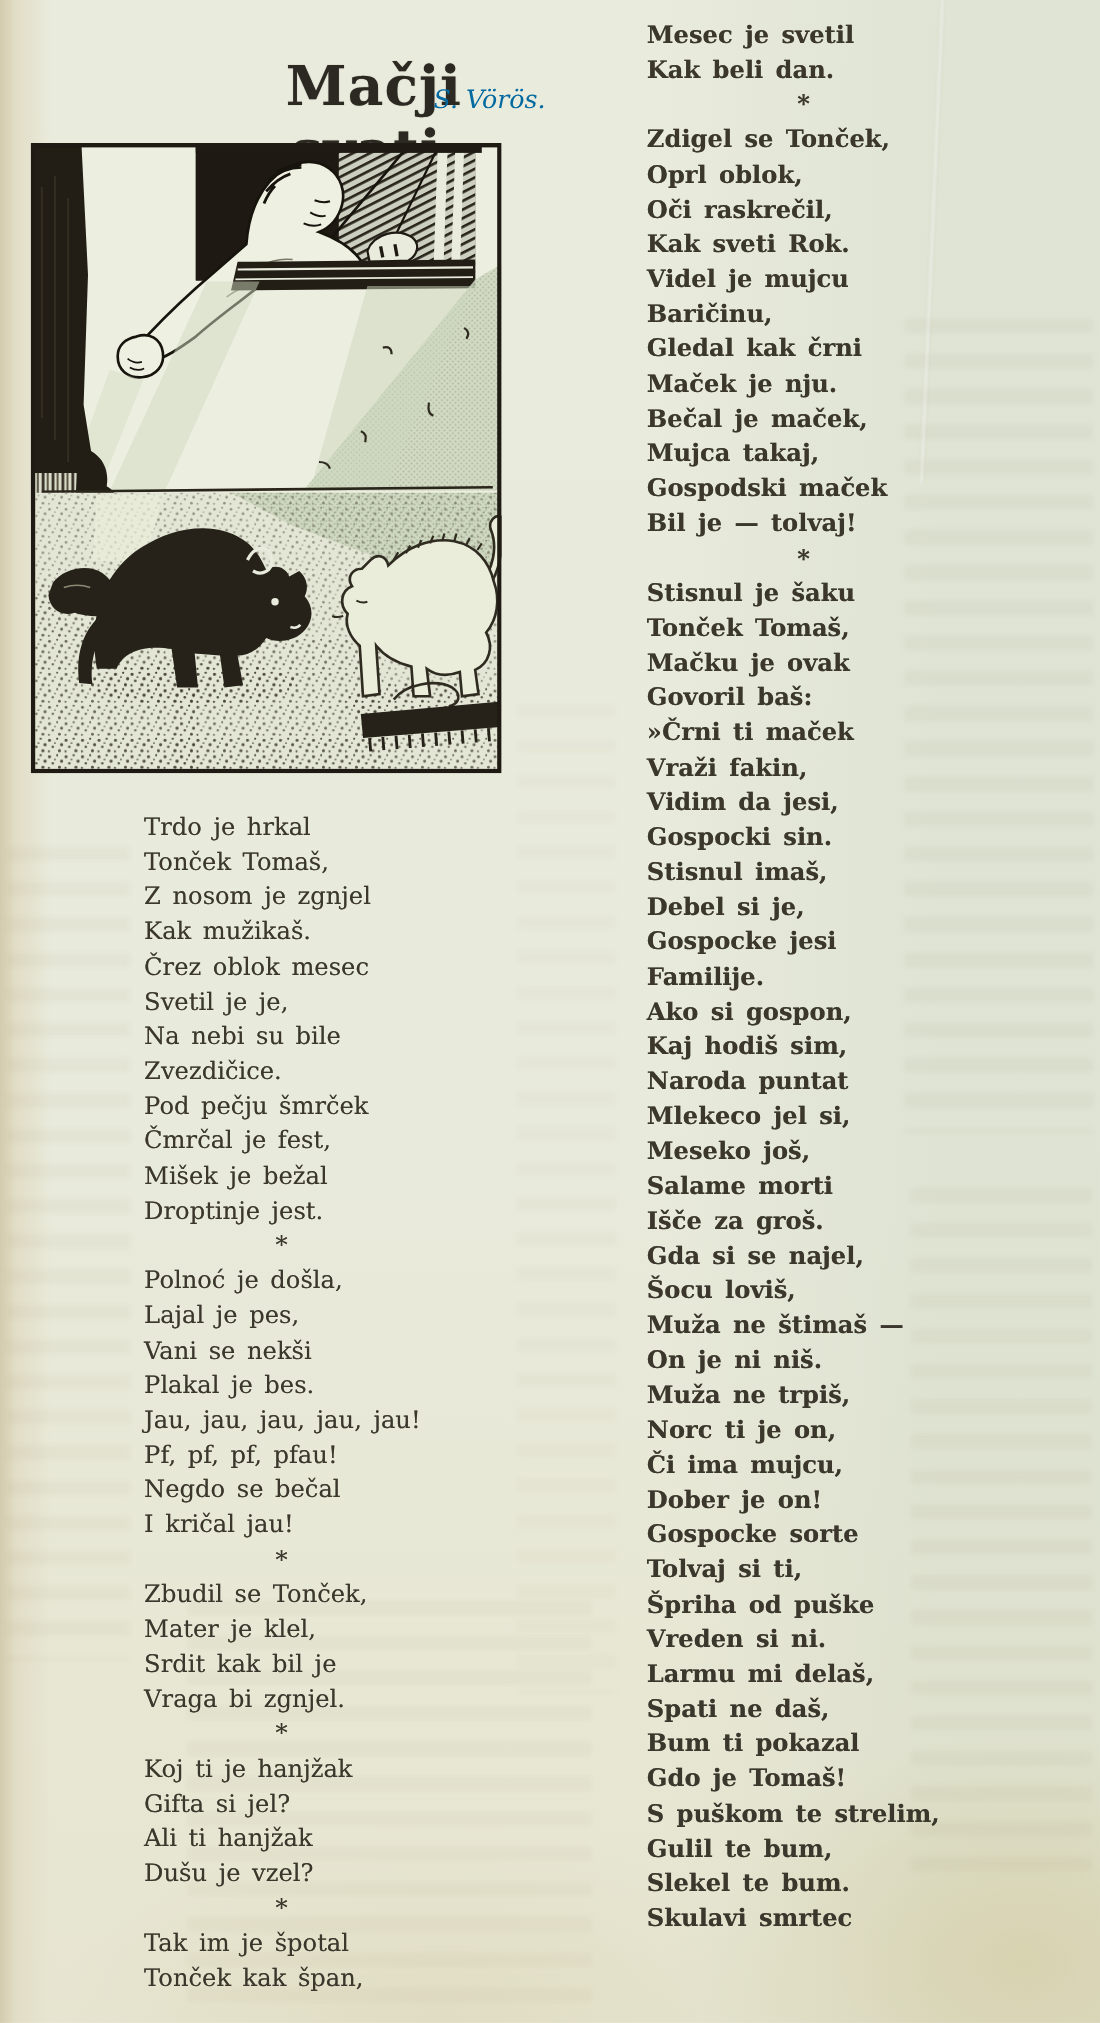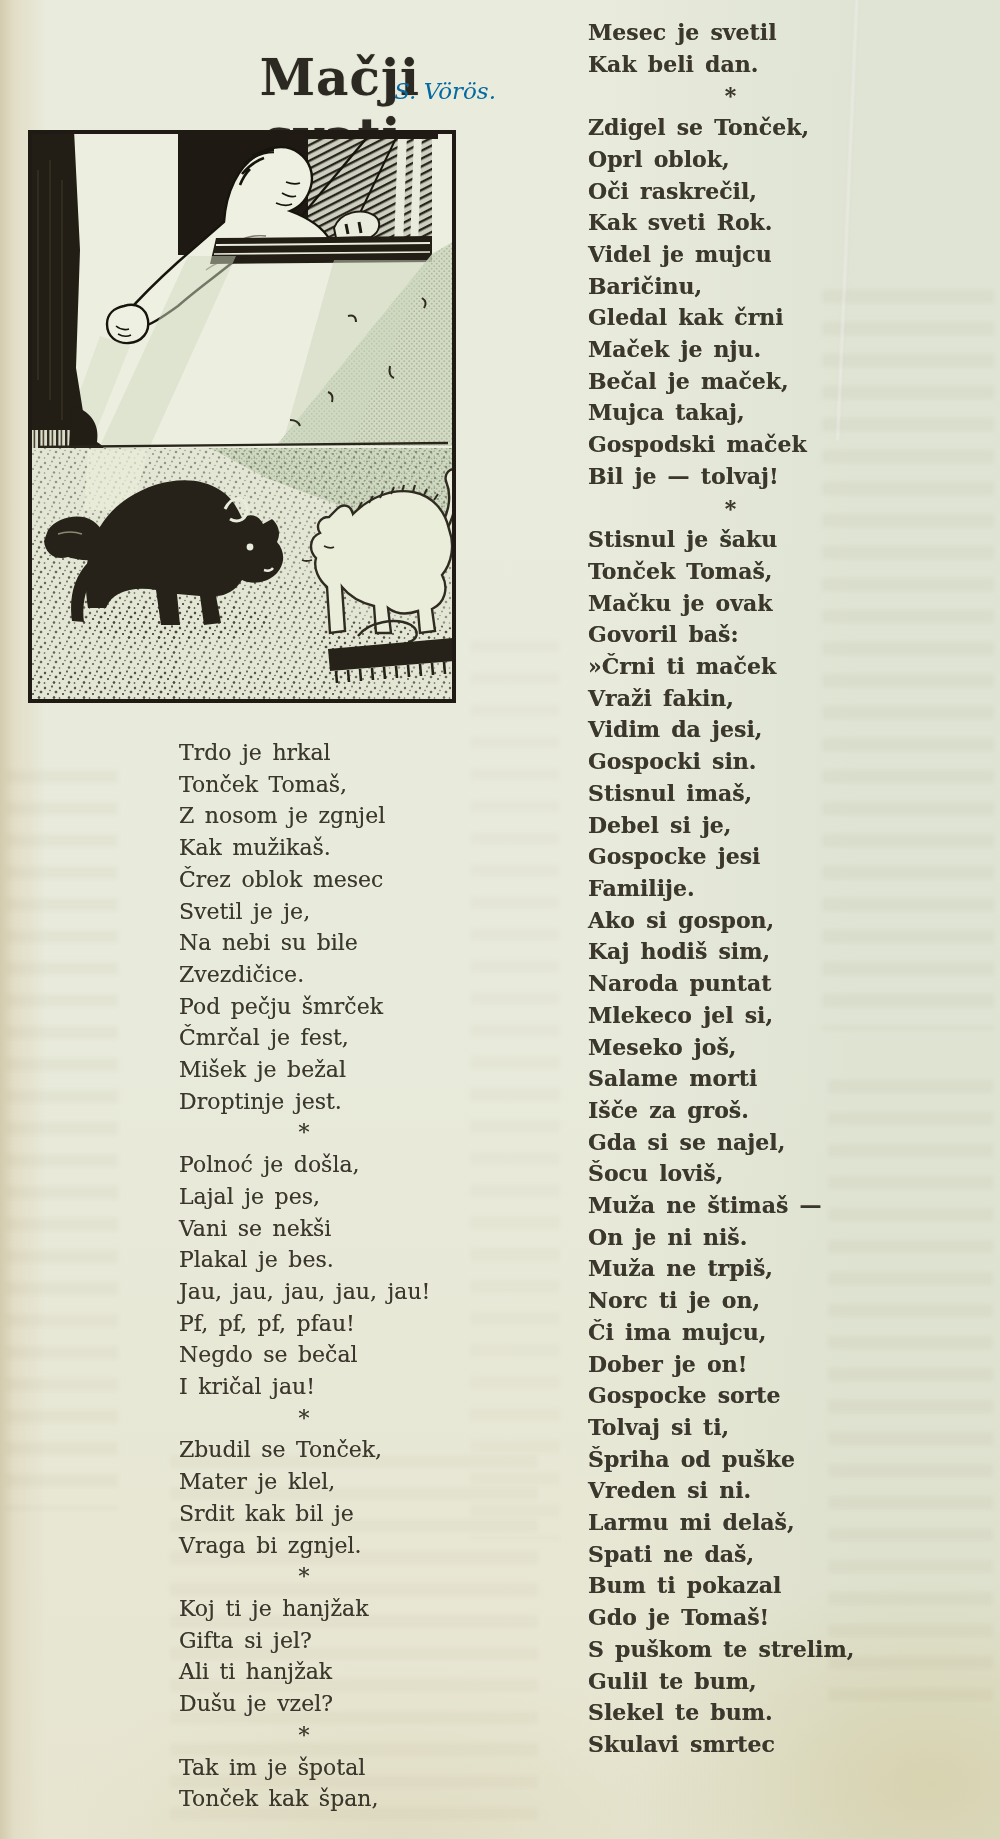--- a/index.html
+++ b/index.html
@@ -19,21 +19,21 @@
     font-size:50px;font-weight:bold;color:#2c2922;letter-spacing:1px;
     text-shadow:0 0 1px rgba(44,41,34,.45);
   }
   .author{
     position:absolute;left:348px;top:78px;width:148px;text-align:right;
     font-style:italic;font-size:23px;color:#0369a1;
   }
   .illustration{position:absolute;left:28px;top:130px;width:428px;height:573px;}
   .poem{position:absolute;font-size:22px;line-height:31.7px;word-spacing:.16em;
     color:#3b372c;text-shadow:0 0 .5px rgba(59,55,44,.55);}
-  .poem-left{left:131px;top:737px;width:340px;margin-left:48px;}
+  .poem-left{left:131px;top:737px;width:340px;}
   .poem-right{left:588px;top:17px;width:400px;font-weight:bold;}
   .line{white-space:nowrap;}
   .sep{white-space:nowrap;text-align:center;}
   .poem-left .sep{width:250px;}
   .poem-right .sep{width:285px;}
   
   .crease{
     position:absolute;left:845px;top:-10px;width:5px;height:450px;
     background:linear-gradient(90deg,rgba(120,115,95,.10),rgba(255,255,255,.55),rgba(120,115,95,.12));
     transform:rotate(2.5deg);filter:blur(1.2px);

